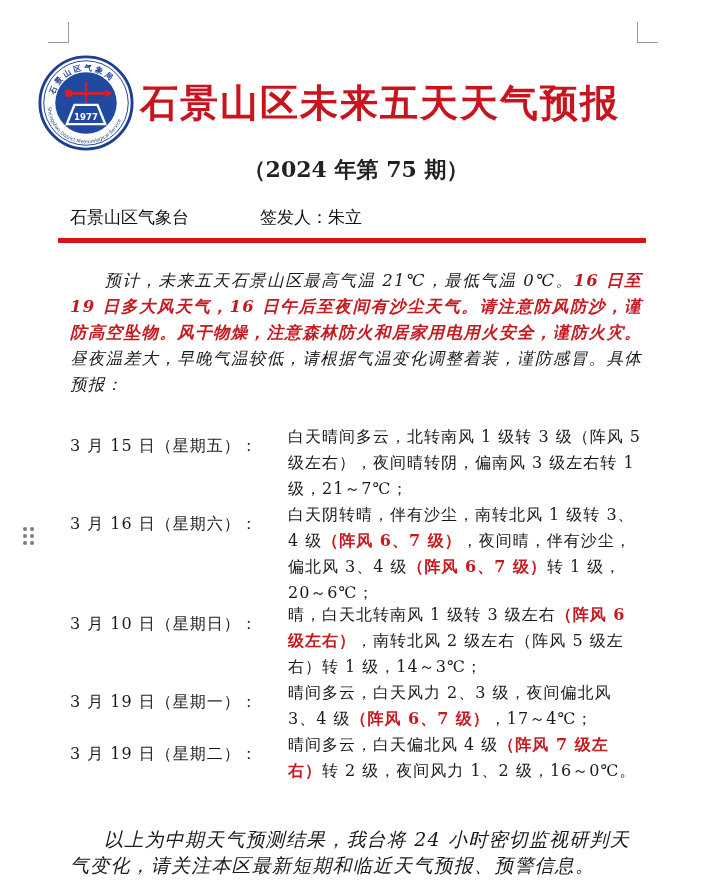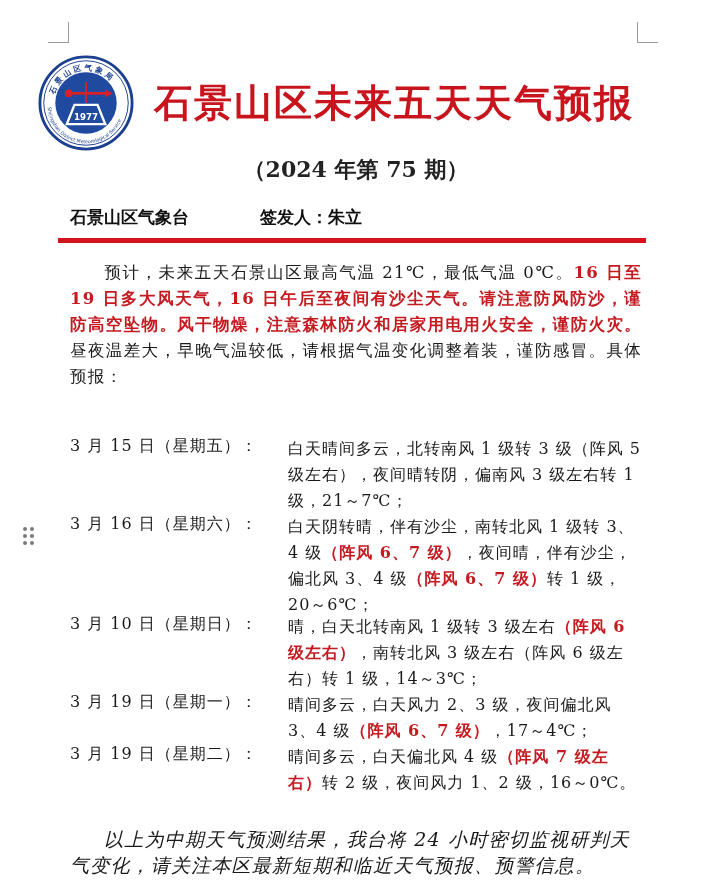--- a/index.html
+++ b/index.html
@@ -6,48 +6,48 @@
   body {
     width:712px; height:889px; background:#ffffff; position:relative; overflow:hidden;
     font-family: "DejaVu Serif", "Liberation Serif", serif; color:#1a1a1a;
   }
   .corner { position:absolute; width:20px; height:20px; }
   .corner.tl { left:48px; top:22px; border-right:1px solid #9a9a9a; border-bottom:1px solid #9a9a9a; }
   .corner.tr { left:637px; top:22px; border-left:1px solid #9a9a9a; border-bottom:1px solid #9a9a9a; }
 
   .logo { position:absolute; left:38px; top:55px; width:96px; height:96px; }
   .title {
-    position:absolute; left:154px; top:78px; width:480px;
+    position:absolute; left:140px; top:78px; width:480px;
     font-family:Liberation Sans, sans-serif; font-size:38px; font-weight:bold;
     color:#c8141c; letter-spacing:2px; white-space:nowrap;
   }
   .issue {
     position:absolute; left:0; top:155px; width:712px; text-align:center;
     font-size:22px; font-weight:bold; color:#222;
   }
   .meta {
     position:absolute; left:70px; top:206px; width:570px; height:28px;
     font-family:"DejaVu Sans", sans-serif; font-size:17px; color:#111;
   }
-  .meta span { position:absolute; top:0; white-space:nowrap;font-weight:bold; }
+  .meta span { position:absolute; top:0; white-space:nowrap; }
   .meta .org { left:0; }
   .meta .signer { left:190px; }
   .meta .date { left:356px; }
   .redline { position:absolute; left:58px; top:238px; width:588px; height:5px; background:#d4141c; }
 
   .intro {
-    position:absolute; left:70px; top:260px; width:572px;
-    font-size:16.5px; line-height:26px; letter-spacing:1.2px; text-align:justify;
+    position:absolute; left:70px; top:268px; width:572px;
+    font-size:16.5px; line-height:26px; letter-spacing:1.2px; text-align:justify;font-style:italic;
   }
   .intro .indent { display:inline-block; width:34px; }
   .red { color:#c41a20; font-weight:bold; }
 
   .fc { position:absolute; left:70px; width:572px; font-size:16px; line-height:26px; letter-spacing:1px; }
   .fc .day { position:absolute; left:0; top:9px; white-space:nowrap; }
-  .fc .desc { position:absolute; left:218px; top:0; width:354px;margin-top:12px; }
+  .fc .desc { position:absolute; left:218px; top:0; width:354px; }
 
   .outro {
     position:absolute; left:70px; top:826px; width:572px;
     font-size:19px; line-height:26px; letter-spacing:1.2px;font-style:italic;
   }
   .outro .indent { display:inline-block; width:34px; }
 
   .drag-handle { position:absolute; left:23px; top:527px; width:14px; height:20px; }
   .drag-handle i { position:absolute; width:4px; height:4px; border-radius:50%; background:#7a7a7a; }
 </style>
@@ -101,21 +101,21 @@
 <div class="fc" style="top:502px;">
   <span class="day">3 月 16 日（星期六）：</span>
   <div class="desc">
     <span>白天阴转晴，伴有沙尘，南转北风 1 级转 3、4 级</span><span class="red">（阵风 6、7 级）</span><span>，夜间晴，伴有沙尘，偏北风 3、4 级</span><span class="red">（阵风 6、7 级）</span><span>转 1 级，20～6℃；</span>
   </div>
 </div>
 
 <div class="fc" style="top:602px;">
   <span class="day">3 月 10 日（星期日）：</span>
   <div class="desc">
-    <span>晴，白天北转南风 1 级转 3 级左右</span><span class="red">（阵风 6 级左右）</span><span>，南转北风 3 级左右（阵风 6 级左右）转 1 级，14～3℃；</span>
+    <span>晴，白天北转南风 1 级转 3 级左右</span><span class="red">（阵风 6 级左右）</span><span>，南转北风 2 级左右（阵风 5 级左右）转 1 级，14～3℃；</span>
   </div>
 </div>
 
 <div class="fc" style="top:680px;">
   <span class="day">3 月 19 日（星期一）：</span>
   <div class="desc">
     <span>晴间多云，白天风力 2、3 级，夜间偏北风 3、4 级</span><span class="red">（阵风 6、7 级）</span><span>，17～4℃；</span>
   </div>
 </div>
 

